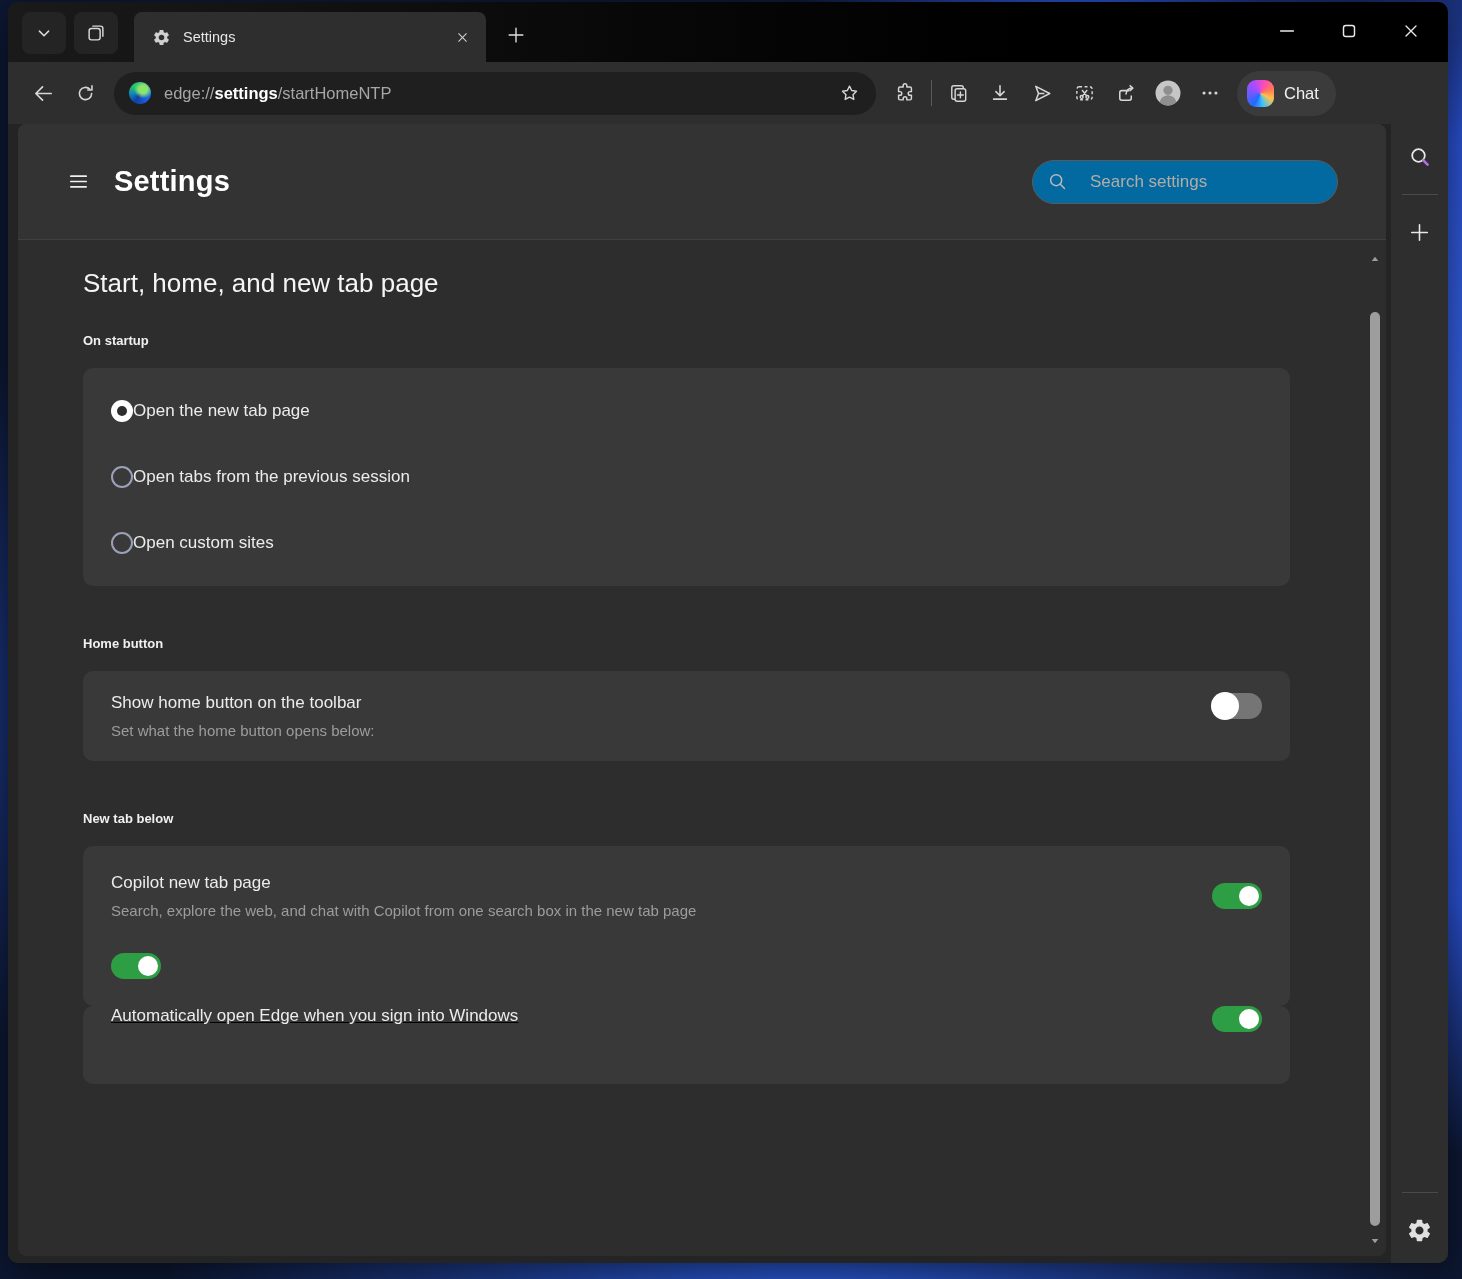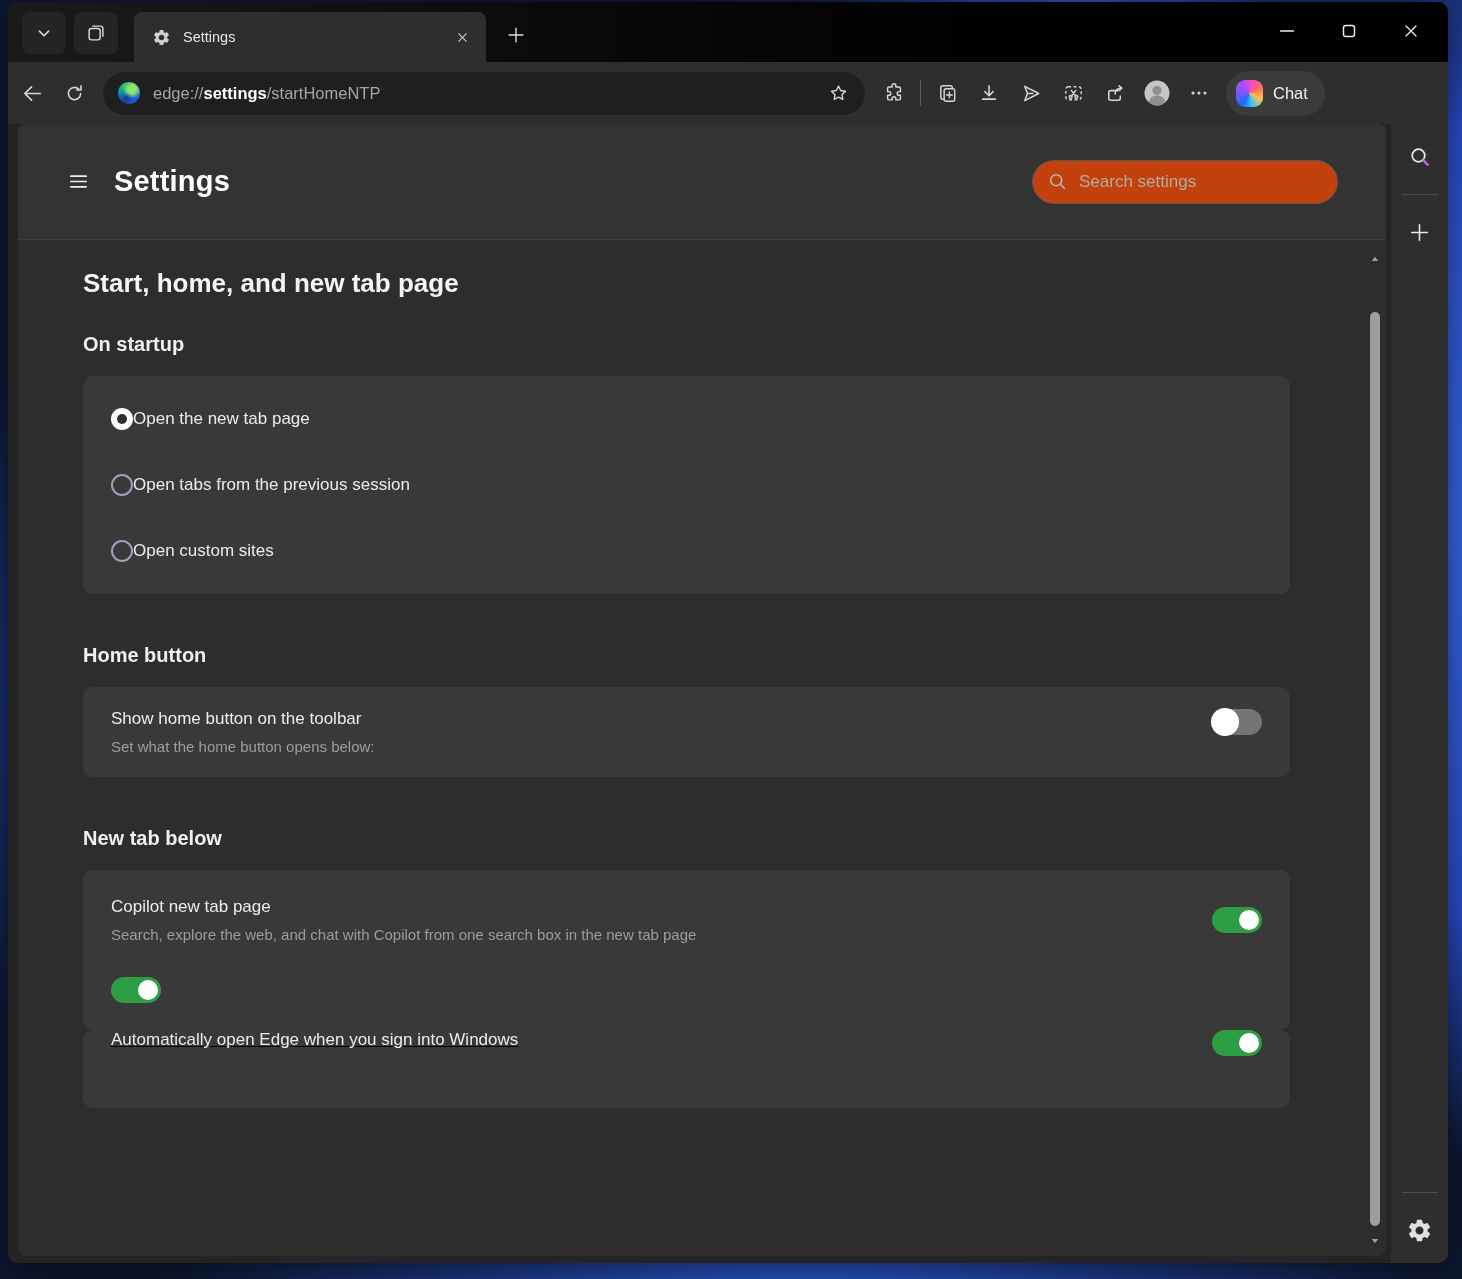--- a/index.html
+++ b/index.html
@@ -44,21 +44,21 @@
   }
   .newtab-btn {
     width:40px; height:40px; margin:3px 0 0 10px; border-radius:8px;
     display:flex; align-items:center; justify-content:center; color:#e0e0e0; cursor:pointer;
   }
   .win-controls { position:absolute; right:6px; top:0; height:58px; display:flex; }
   .wc-btn { width:62px; height:100%; display:flex; align-items:center; justify-content:center; color:#eaeaea; cursor:pointer; }
   
   .toolbar {
     height:62px; flex:none; background:#2e2e2e;
-    display:flex; align-items:center; padding:0 10px 0 3px;
+    display:flex; align-items:center; padding:0 10px 0 14px;
   }
   .tb-btn {
     width:42px; height:40px; border-radius:8px; flex:none;
     display:flex; align-items:center; justify-content:center; color:#d6d6d6; cursor:pointer;
   }
   .addressbar {
     width:762px; height:43px; flex:none; margin:0 8px;
     background:#1f1f1f; border-radius:22px;
     display:flex; align-items:center; padding:0 6px 0 15px; cursor:text;
   }
@@ -89,31 +89,31 @@
     display:flex; flex-direction:column; overflow:hidden; position:relative; min-width:0;
   }
   .panel-header {
     height:116px; flex:none; background:#333333; border-bottom:1px solid #404040;
     display:flex; align-items:center; padding:0 48px 0 40px;
   }
   .hamburger { width:40px; height:40px; display:flex; align-items:center; justify-content:center; color:#f0f0f0; margin-right:16px; cursor:pointer; }
   .settings-title { font-size:29px; font-weight:700; color:#ffffff; letter-spacing:.2px; }
   .hd-spacer { flex:1; }
   .searchbox {
-    width:306px; height:44px; border:1px solid #5a5a5a; border-radius:22px; background:#c2410c;
-    display:flex; align-items:center; padding:0 14px; gap:11px; color:#b9b9b9;
+    width:306px; height:44px; border:1px solid #5a5a5a; border-radius:22px; background:#0369a1;
+    display:flex; align-items:center; padding:0 14px; gap:22px; color:#b9b9b9;
   }
   .searchbox input {
     flex:1; background:transparent; border:none; outline:none;
     font-family:"Liberation Sans", sans-serif; font-size:17px; color:#e0e0e0;
   }
   .searchbox input::placeholder { color:#b3aca4; }
   .panel-body { flex:1; position:relative; padding:24px 96px 0 65px; min-height:0; }
-  .page-title { font-size:26px; font-weight:700; color:#f5f5f5; margin:4px 0 34px; }
-  .section-h { font-size:20px; font-weight:700; color:#f0f0f0; margin:0 0 20px; }
+  .page-title { font-size:26px; font-weight:400; color:#f5f5f5; margin:4px 0 34px; }
+  .section-h { font-size:13px; font-weight:700; color:#f0f0f0; margin:0 0 20px; }
   .sect-gap { margin-top:50px; }
   .card { background:#393939; border-radius:10px; }
   
   .radio-card { padding:10px 28px; }
   .radio-row { height:66px; display:flex; align-items:center; cursor:pointer; }
   .radio-outer { width:22px; height:22px; border-radius:50%; flex:none; position:relative; }
   .radio-on { background:#ffffff; }
   .radio-on::after {
     content:""; position:absolute; left:6px; top:6px; width:10px; height:10px;
     border-radius:50%; background:#2e2e2e;

